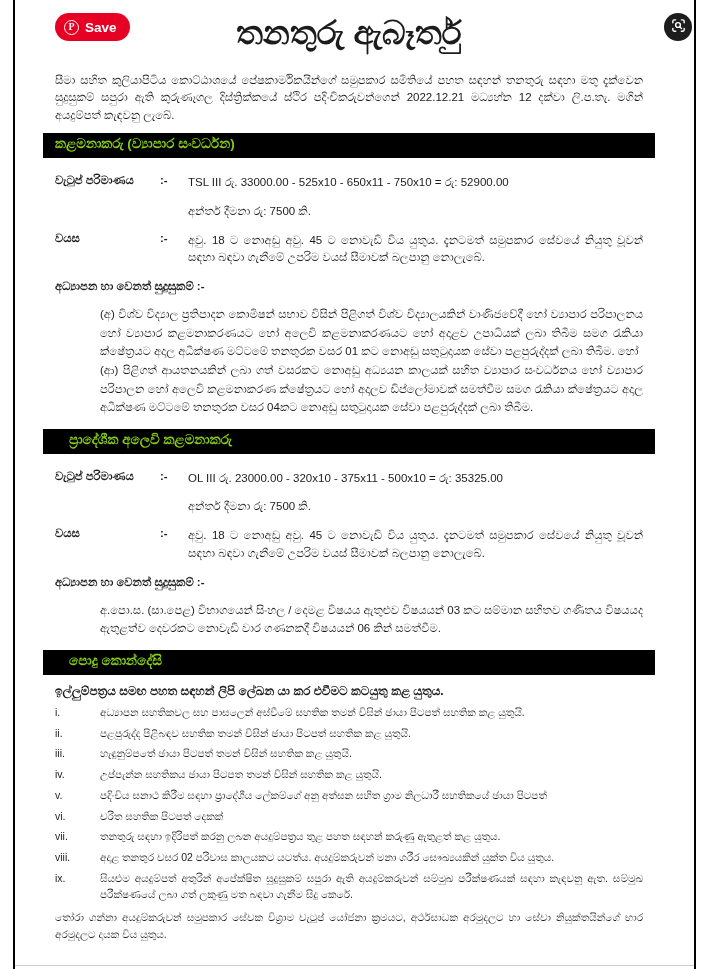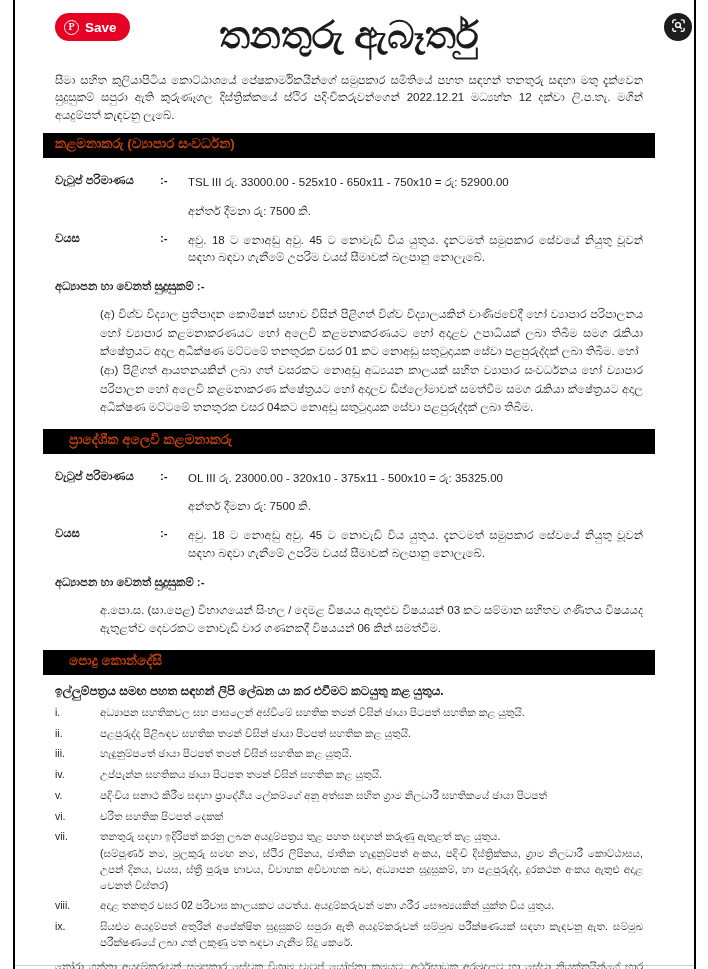--- a/index.html
+++ b/index.html
@@ -23,26 +23,26 @@
   .save-btn {
     position:absolute; left:12px; top:1px; height:28px; background:#e60023; color:#fff;
     border-radius:15px; display:flex; align-items:center; gap:6px; padding:0 13px 0 9px;
     font-weight:bold; font-size:13.5px; cursor:pointer;
   }
   .pin-circle {
     width:15px; height:15px; border:1.5px solid #fff; border-radius:50%;
     display:flex; align-items:center; justify-content:center;
     font-family:"Liberation Serif", serif; font-size:10px; font-weight:bold; line-height:1;
   }
-  .page-title { text-align:center; font-size:38px; font-weight:bold; padding-top:2px; }
+  .page-title { text-align:center; font-size:33px; font-weight:bold; padding-top:2px; }
 
   .intro { margin:10px 12px 4px; font-size:11.5px; line-height:1.5; text-align:justify; }
 
   .bar {
-    background:#000; color:#c2410c; font-weight:bold; font-size:13.5px;
+    background:#000; color:#84cc16; font-weight:bold; font-size:13.5px;
     padding:3px 12px 6px; margin-top:9px;
   }
   .bar.mt { margin-top:12px;padding-left:26px; }
 
   .row { display:flex; padding:0 12px; margin-top:16px; font-size:11.5px; }
   .row .lbl { width:105px; flex-shrink:0; font-weight:bold; }
   .row .sep { width:28px; flex-shrink:0; font-weight:bold; }
   .row .val { flex:1; line-height:1.55; text-align:justify; }
   .allowance { margin:13px 12px 0 145px; font-size:11.5px; }
 
@@ -156,21 +156,20 @@
       <span class="txt">පදිංචිය සනාථ කිරීම සඳහා ප්‍රාදේශීය ලේකම්ගේ අනු අත්සන සහිත ග්‍රාම නිලධාරී සහතිකයේ ඡායා පිටපත්</span>
     </div>
     <div class="gitem">
       <span class="num">vi.</span>
       <span class="txt">චරිත සහතික පිටපත් දෙකක්</span>
     </div>
     <div class="gitem">
       <span class="num">vii.</span>
       <span class="txt">
         <span>තනතුරු සඳහා ඉදිරිපත් කරනු ලබන අයදුම්පත්‍රය තුළ පහත සඳහන් කරුණු ඇතුළත් කළ යුතුය.</span>
-        <div class="note">(සම්පූර්ණ නම, මුලකුරු සමඟ නම, ස්ථීර ලිපිනය, ජාතික හැඳුනුම්පත් අංකය, පදිංචි දිස්ත්‍රික්කය, ග්‍රාම නිලධාරී කොට්ඨාසය, උපන් දිනය, වයස, ස්ත්‍රී පුරුෂ භාවය, විවාහක අවිවාහක බව, අධ්‍යාපන සුදුසුකම්, හා පළපුරුද්ද, දුරකථන අංකය ඇතුළු අදාළ වෙනත් විස්තර)</div>
       </span>
     </div>
     <div class="gitem">
       <span class="num">viii.</span>
       <span class="txt">අදාළ තනතුර වසර 02 පරිවාස කාලයකට යටත්ය. අයදුම්කරුවන් මනා ශරීර සෞඛ්‍යයකින් යුක්ත විය යුතුය.</span>
     </div>
     <div class="gitem">
       <span class="num">ix.</span>
       <span class="txt">සියළුම අයදුම්පත් අතුරින් අපේක්ෂිත සුදුසුකම් සපුරා ඇති අයදුම්කරුවන් සම්මුඛ පරීක්ෂණයක් සඳහා කැඳවනු ඇත. සම්මුඛ පරීක්ෂණයේ ලබා ගත් ලකුණු මත බඳවා ගැනීම සිදු කෙරේ.</span>
     </div>

